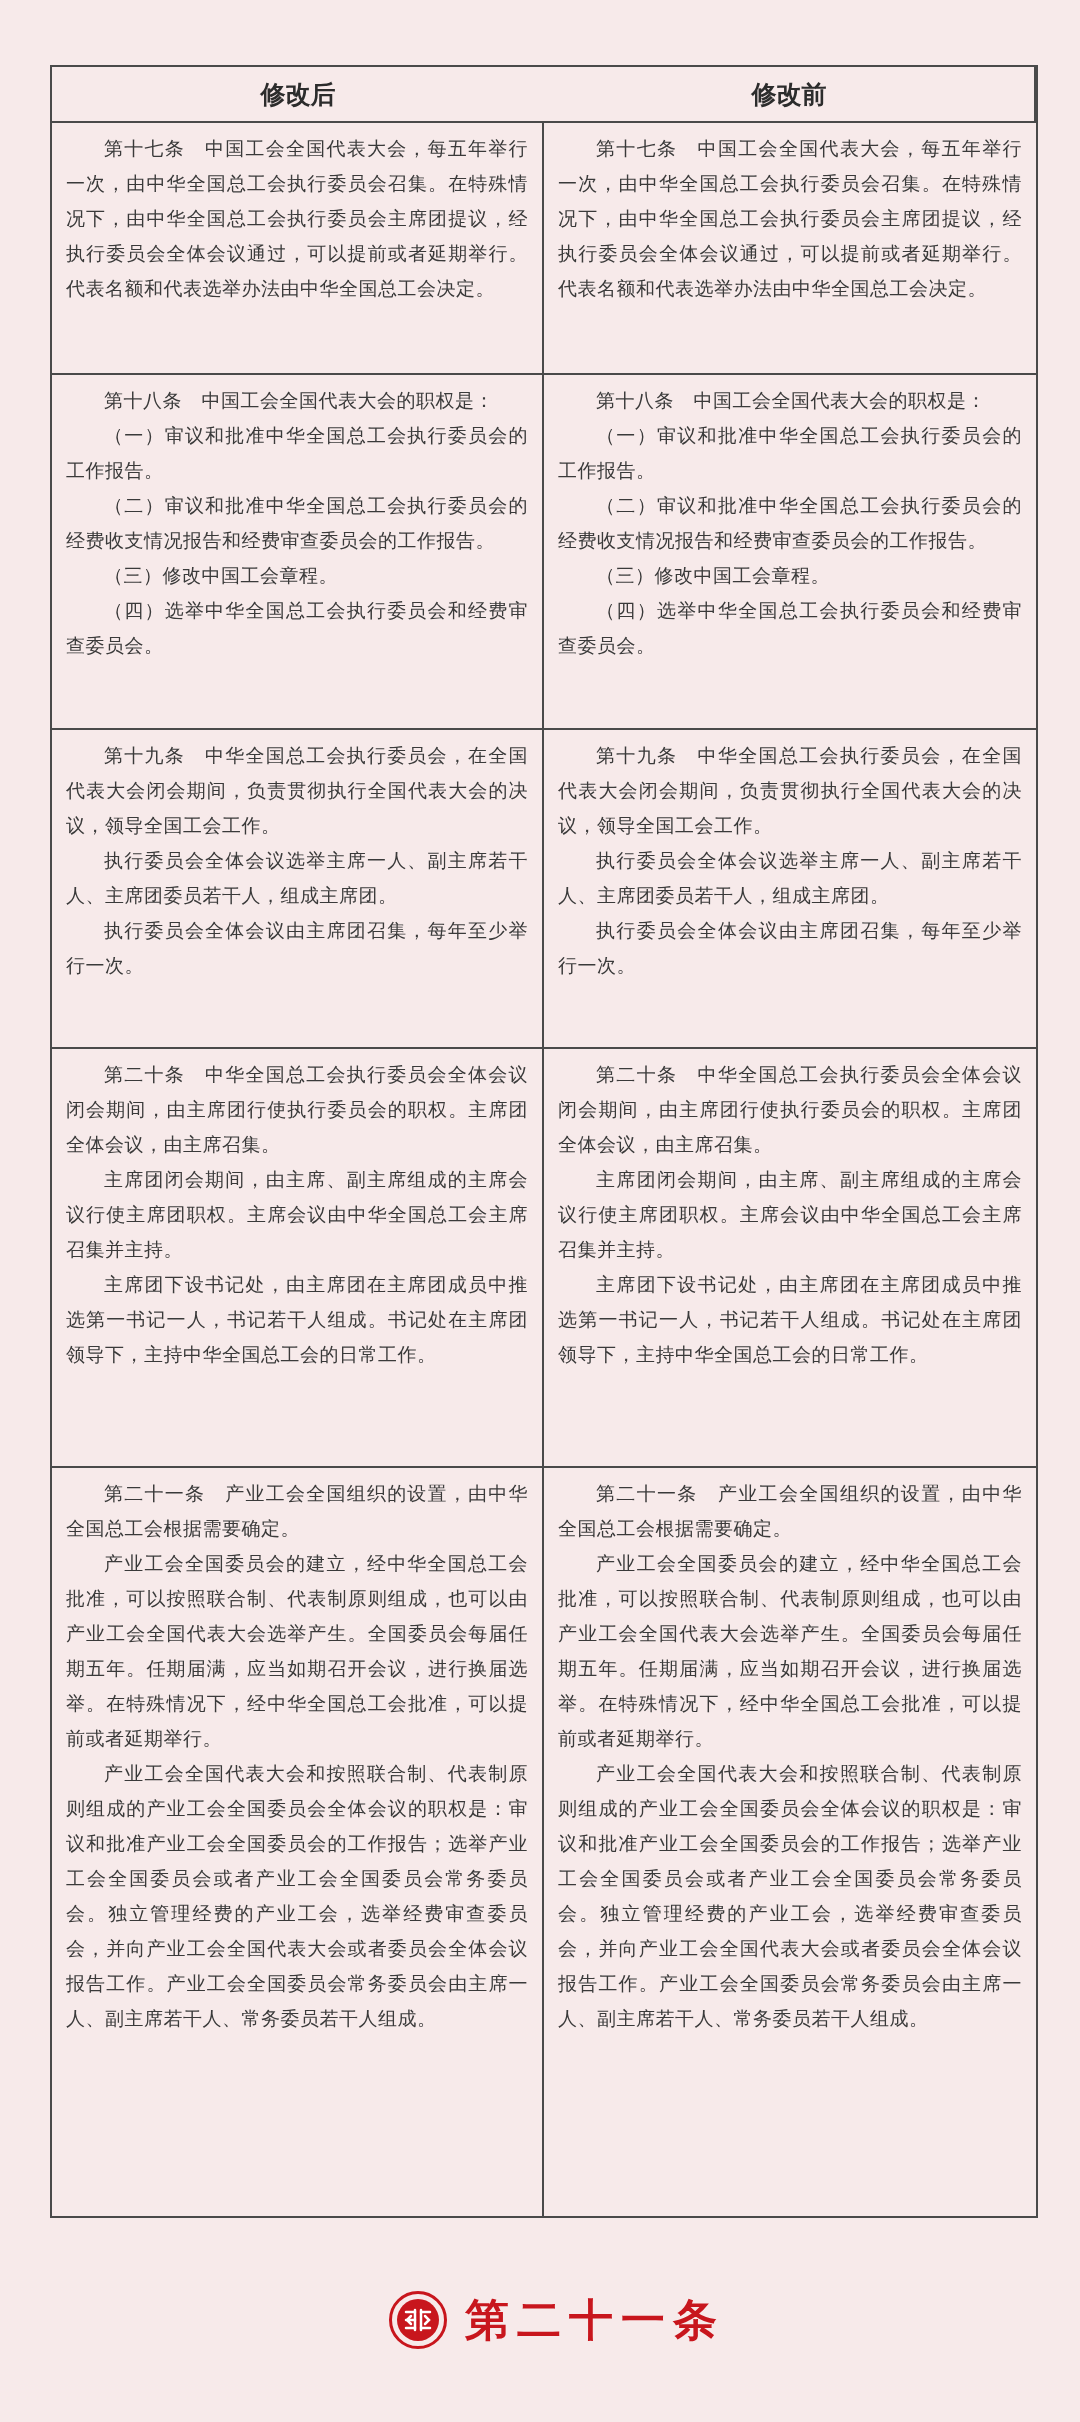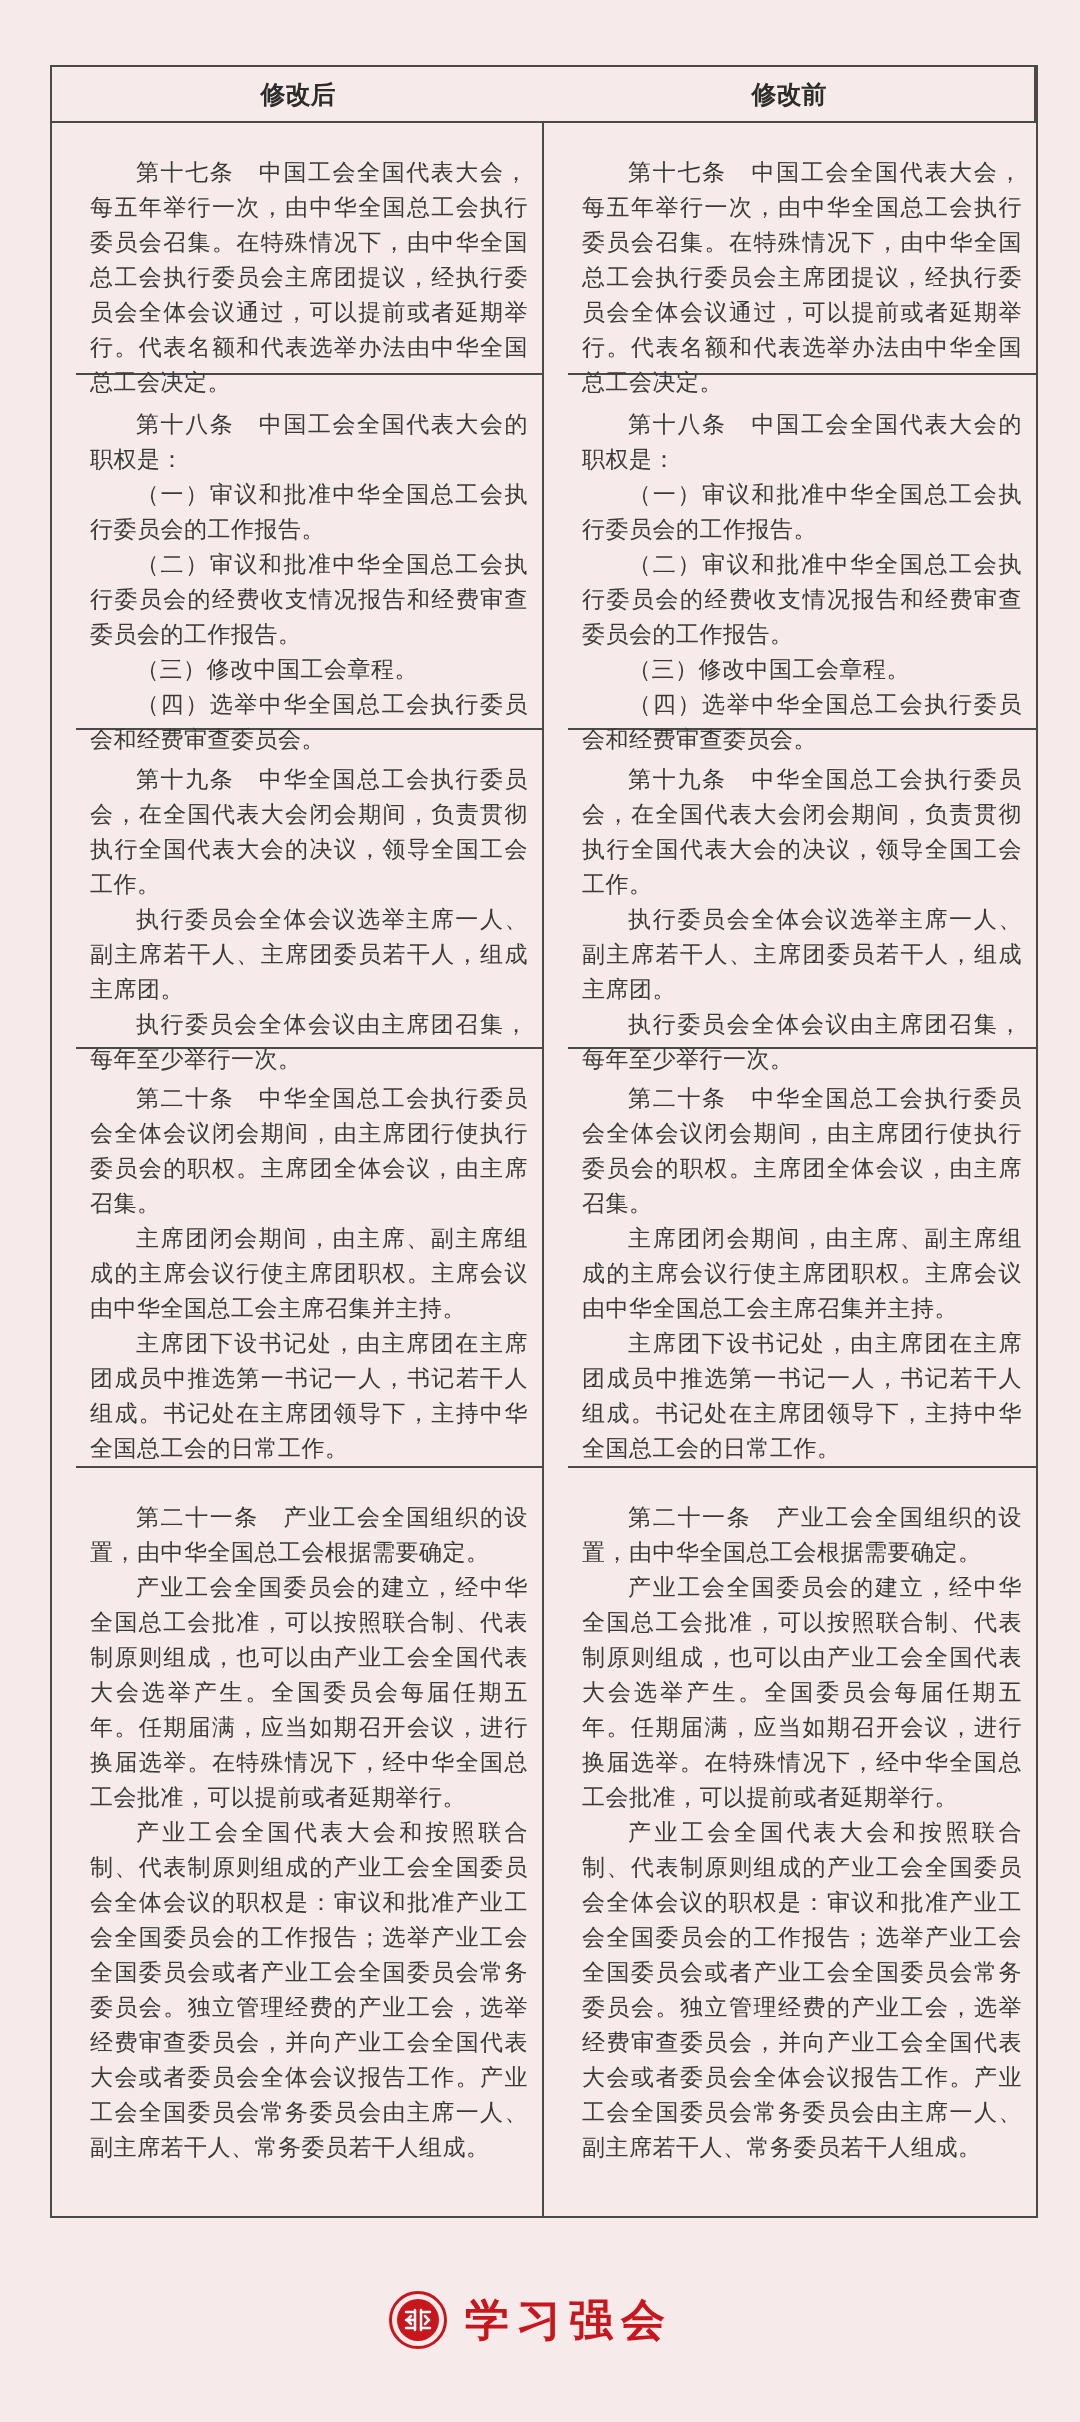--- a/index.html
+++ b/index.html
@@ -12,23 +12,23 @@
     position:absolute; left:50px; top:65px; width:988px;
     border:2px solid #4a4a4a; box-sizing:border-box;
     display:grid; grid-template-columns:492px 1fr;
   }
   .hcell {
     height:54px; display:flex; align-items:center; justify-content:center;
     font-size:25px; font-weight:bold; color:#2c2c2c;
     border-bottom:2px solid #4a4a4a;
   }
   .cell {
-    padding:32px 14px 14px 14px;
-    font-size:23px; line-height:35px; letter-spacing:0.5px;
-    border-bottom:2px solid #4a4a4a; box-sizing:border-box;margin-left:24px;
+    padding:8px 14px 14px 14px;
+    font-size:19px; line-height:35px; letter-spacing:0.5px;
+    border-bottom:2px solid #4a4a4a; box-sizing:border-box;
   }
   .cell p { margin:0; text-indent:2em; text-align:justify; }
   .left { border-right:2px solid #4a4a4a; }
   .last { border-bottom:none; }
   .logo {
     position:absolute; top:2292px; left:389px; height:56px;
     display:flex; align-items:center; gap:18px;
   }
   .logo-mark {
     width:58px; height:58px; border-radius:50%;
@@ -110,14 +110,14 @@
       <g stroke="#fff" stroke-width="2.5" fill="none" stroke-linecap="round">
         <path d="M11 15 L20 15 M11 23 L20 23 M11 31 L20 31"></path>
         <path d="M20 13 L20 33"></path>
         <path d="M26 13 L26 33"></path>
         <path d="M26 15 L35 15 M26 31 L35 31"></path>
         <path d="M16 19 L12 23 L16 27"></path>
         <path d="M30 19 L34 23 L30 27"></path>
       </g>
     </svg>
   </div>
-  <span class="logo-text">学习强会</span>
+  <span class="logo-text">第二十一条</span>
 </div>
 
 </body></html>

